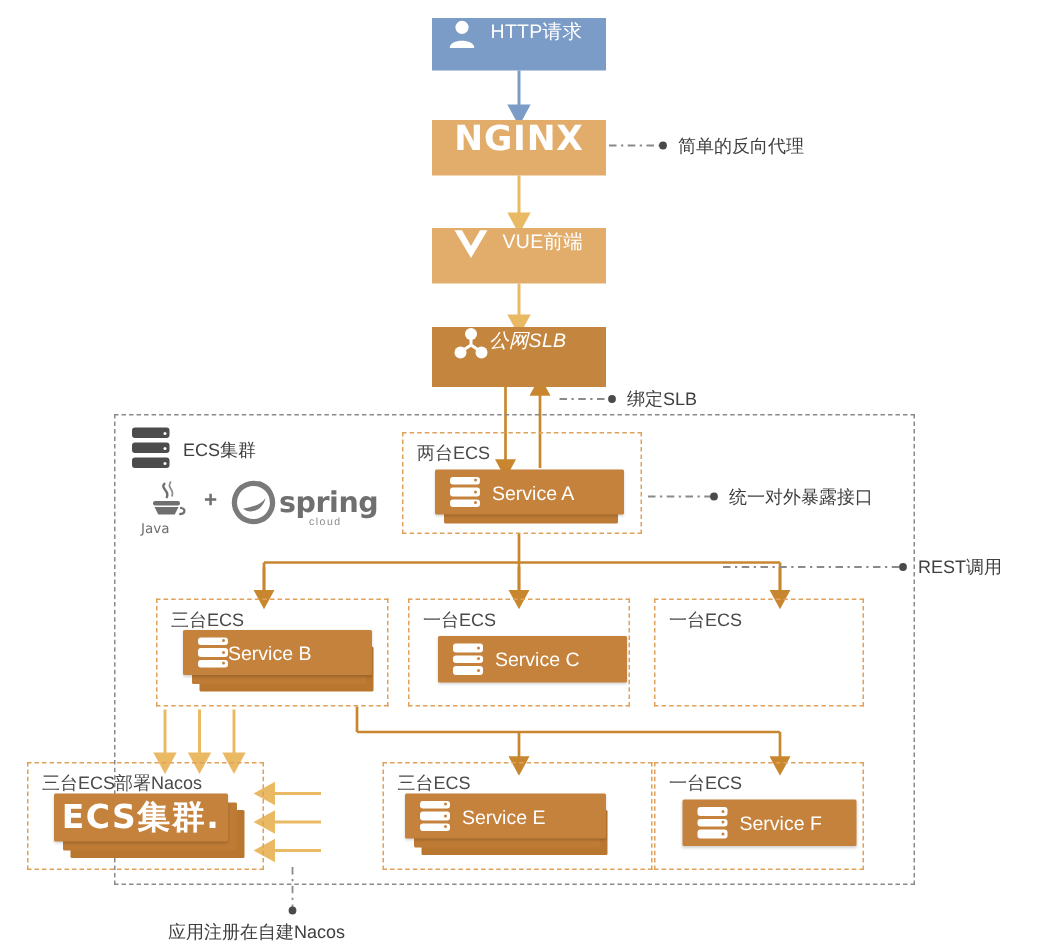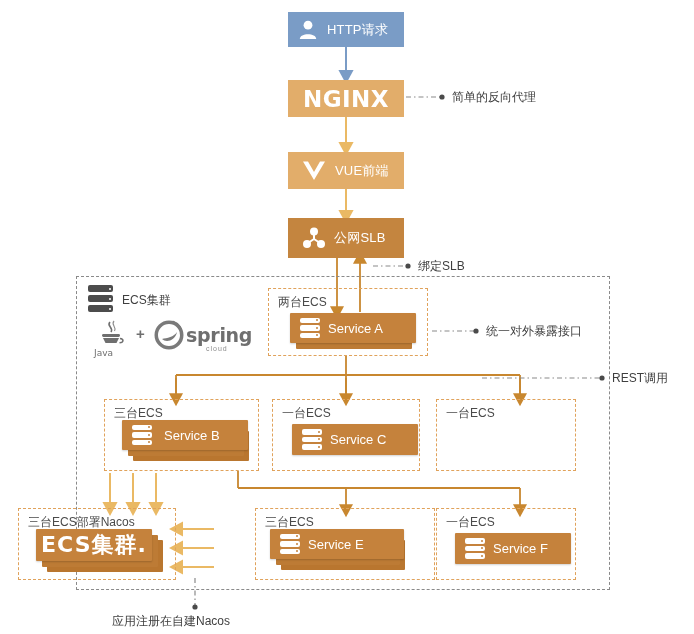--- a/index.html
+++ b/index.html
@@ -3,21 +3,21 @@
 <meta charset="utf-8">
 <style>
   html,body{margin:0;padding:0;background:#ffffff;}
   body{width:694px;height:634px;position:relative;
        font-family:"Liberation Sans","DejaVu Sans",sans-serif;
        -webkit-font-smoothing:antialiased;}
   #canvas{position:absolute;left:0;top:0;width:694px;height:634px;overflow:hidden;}
   svg.layer{position:absolute;left:0;top:0;width:694px;height:634px;pointer-events:none;}
 
   
-  .node{position:absolute;display:flex;align-items:center;box-sizing:border-box;}
+  .node{position:absolute;display:flex;align-items:flex-start;box-sizing:border-box;}
   .node .lbl{color:#ffffff;font-size:13px;letter-spacing:.2px;white-space:nowrap;}
 
   .box-http{background:#7a9cc6;}
   .box-light{background:#e2ad6a;}
   .box-slb{background:#c4853f;}
 
   
   .svcwrap{position:absolute;}
   .svcwrap .sheet{position:absolute;background:#b9762f;border-radius:1px;}
   .svcwrap .sheet.s2{background:#bd7b35;}
@@ -165,21 +165,21 @@
     <span class="lbl" style="margin-left:9px;">VUE前端</span>
   </div>
 
   <div class="node box-slb" style="left:288px;top:218px;width:116px;height:40px;padding-left:14px;">
     <svg width="24" height="22" viewBox="0 0 24 22">
       <path d="M12,7 L12,12 M12,12 L6,16 M12,12 L18,16" stroke="#ffffff" stroke-width="2" fill="none"></path>
       <circle cx="12" cy="4.6" r="4" fill="#ffffff"></circle>
       <circle cx="5" cy="17" r="4" fill="#ffffff"></circle>
       <circle cx="19" cy="17" r="4" fill="#ffffff"></circle>
     </svg>
-    <span class="lbl" style="margin-left:8px;">公网SLB</span>
+    <span class="lbl" style="margin-left:0;font-style:italic;">公网SLB</span>
   </div>
 
   <div class="region" style="left:268px;top:288px;width:160px;height:68px;">
     <span class="cap">两台ECS</span>
   </div>
   <div class="svcwrap" style="left:290px;top:313px;width:122px;height:36px;">
     <div class="sheet s2" style="left:6px;top:6px;width:116px;height:30px;"></div>
     <div class="front" style="width:116px;height:30px;padding-left:10px;">
       <span class="rack" style="width:20px;height:21px;">
         <i style="top:0;width:20px;height:5.5px;"></i>
@@ -195,21 +195,21 @@
   </div>
   <div class="svcwrap" style="left:122px;top:420px;width:126px;height:42px;">
     <div class="sheet" style="left:11px;top:11px;width:116px;height:30px;"></div>
     <div class="sheet s2" style="left:6px;top:6px;width:116px;height:30px;"></div>
     <div class="front" style="width:116px;height:30px;padding-left:10px;">
       <span class="rack" style="width:20px;height:21px;">
         <i style="top:0;width:20px;height:5.5px;"></i>
         <i style="top:7.6px;width:20px;height:5.5px;"></i>
         <i style="top:15.2px;width:20px;height:5.5px;"></i>
       </span>
-      <span class="lbl" style="margin-left:12px;">Service B</span>
+      <span class="lbl" style="margin-left:0;">Service B</span>
     </div>
   </div>
 
   <div class="region" style="left:272px;top:399px;width:148px;height:72px;">
     <span class="cap">一台ECS</span>
   </div>
   <div class="svcwrap" style="left:292px;top:424px;width:116px;height:32px;">
     <div class="front" style="width:116px;height:31px;padding-left:10px;">
       <span class="rack" style="width:20px;height:21px;">
         <i style="top:0;width:20px;height:5.5px;"></i>

